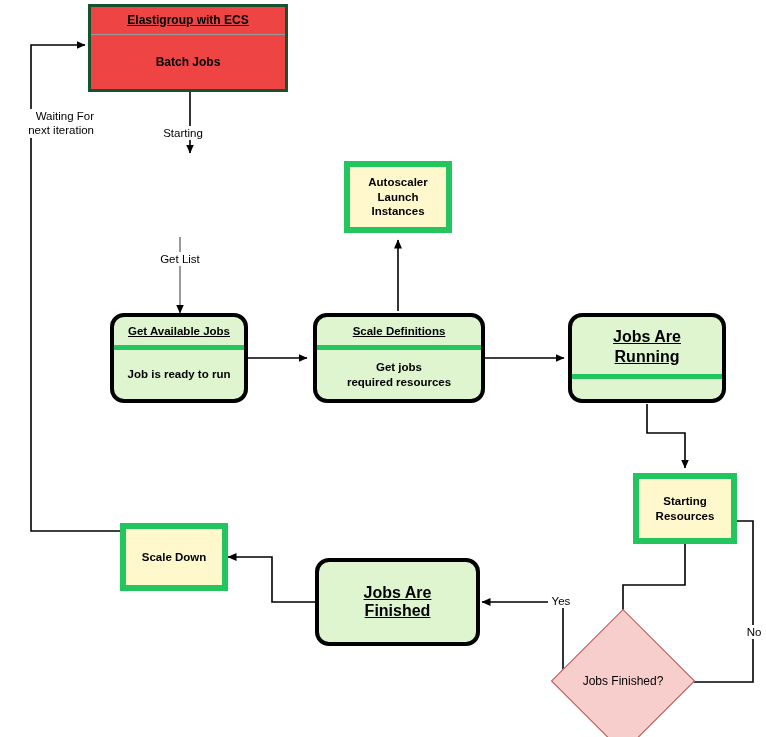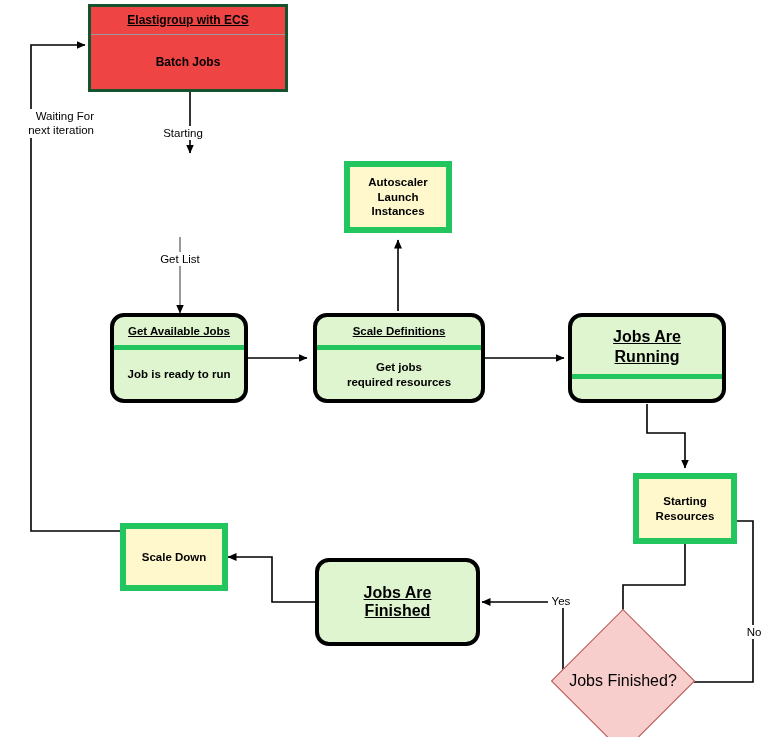--- a/index.html
+++ b/index.html
@@ -126,21 +126,21 @@
     position: absolute;
     left: 50%;
     top: 50%;
     background: #f8cecc;
     border: 1px solid #b85450;
     transform: translate(-50%, -50%) rotate(45deg);
     box-sizing: border-box;
   }
   .node-diamond .diamond-label {
     position: relative;
-    font-size: 16px;
+    font-size: 12px;
     color: #000;
     white-space: nowrap;
   }
 
   
   .edge-label {
     position: absolute;
     font-size: 11.5px;
     color: #000;
     background: #ffffff;

